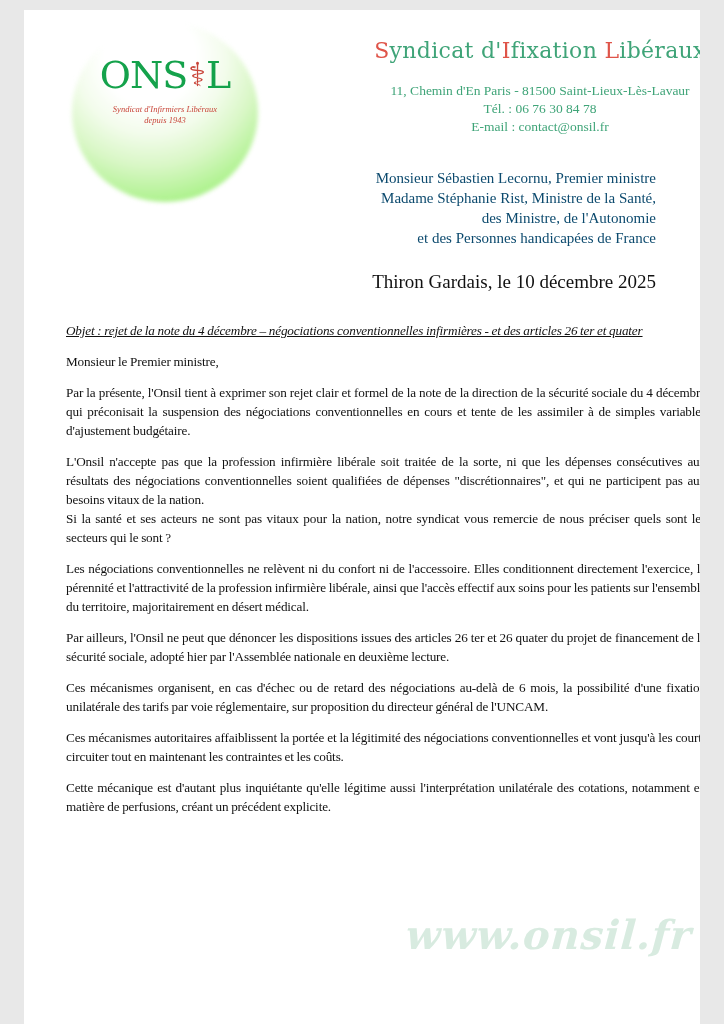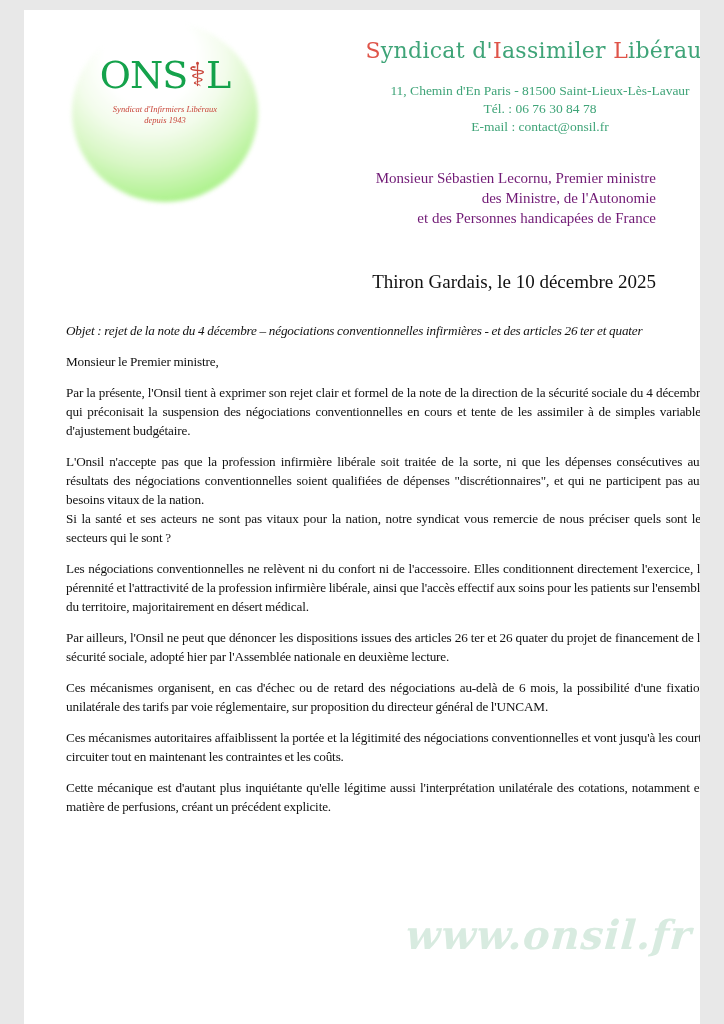--- a/index.html
+++ b/index.html
@@ -41,31 +41,31 @@
   .org-title{
     margin:0;font-family:"DejaVu Serif", serif;font-weight:normal;
     font-size:22px;letter-spacing:0.3px;color:#3fa478;
   }
   .org-title .red{color:#df5449;}
   .org-address{margin-top:19px;font-size:13.5px;line-height:18px;color:#3fa478;}
 
   
   .recipient{
     position:absolute;right:44px;top:158px;text-align:right;
-    font-size:15px;line-height:20px;color:#701a75;
+    font-size:15px;line-height:20px;color:#0c4a6e;
   }
   .dateline{position:absolute;right:44px;top:261px;font-size:19px;color:#111;}
 
   
   .body{
     position:absolute;left:42px;top:311px;width:640px;
     font-size:13.2px;line-height:19px;letter-spacing:-0.15px;word-spacing:-0.4px;
   }
   .body p{margin:0 0 12px 0;text-align:justify;white-space:pre-wrap;}
-  .subject{font-style:italic;white-space:nowrap !important;text-align:left !important;}
+  .subject{font-style:italic;white-space:nowrap !important;text-align:left !important;text-decoration:underline;}
   .salutation{text-align:right;}
 
   
   .watermark{
     position:absolute;right:8px;bottom:76px;
     font-family:"DejaVu Serif", serif;font-style:italic;font-weight:bold;
     font-size:40px;letter-spacing:1px;color:#d8ebe0;
     transform:skewX(-4deg);
   }
 </style>
@@ -77,30 +77,31 @@
   <div class="logo">
     <div class="sphere"></div>
     <div class="logo-word"><span>ONS</span><span class="caduceus">⚕</span><span>L</span></div>
     <div class="logo-sub">
       <div>Syndicat d'Infirmiers Libéraux</div>
       <div>depuis 1943</div>
     </div>
   </div>
 
   <div class="org-block">
-    <h1 class="org-title"><span class="red">S</span><span>yndicat d'</span><span class="red">I</span><span>assimiler </span><span class="red">L</span><span>ibéraux</span></h1>
+    <h1 class="org-title"><span class="red">S</span><span>yndicat d'</span><span class="red">I</span><span>fixation </span><span class="red">L</span><span>ibéraux</span></h1>
     <div class="org-address">
       <div>11, Chemin d'En Paris - 81500 Saint-Lieux-Lès-Lavaur</div>
       <div>Tél. : 06 76 30 84 78</div>
       <div>E-mail : contact@onsil.fr</div>
     </div>
   </div>
 
   <div class="recipient">
     <div>Monsieur Sébastien Lecornu, Premier ministre</div>
+    <div>Madame Stéphanie Rist, Ministre de la Santé,</div>
     <div>des Ministre, de l'Autonomie</div>
     <div>et des Personnes handicapées de France</div>
   </div>
 
   <div class="dateline">Thiron Gardais, le 10 décembre 2025</div>
 
   <div class="body">
     <p class="subject">Objet : rejet de la note du 4 décembre – négociations conventionnelles infirmières - et des articles 26 ter et quater</p>
     <p class="salutation">Monsieur le Premier ministre,</p>
     <p>Par la présente, l'Onsil tient à exprimer son rejet clair et formel de la note de la direction de la sécurité sociale du 4 décembre qui préconisait la suspension des négociations conventionnelles en cours et tente de les assimiler à de simples variables d'ajustement budgétaire.</p>

